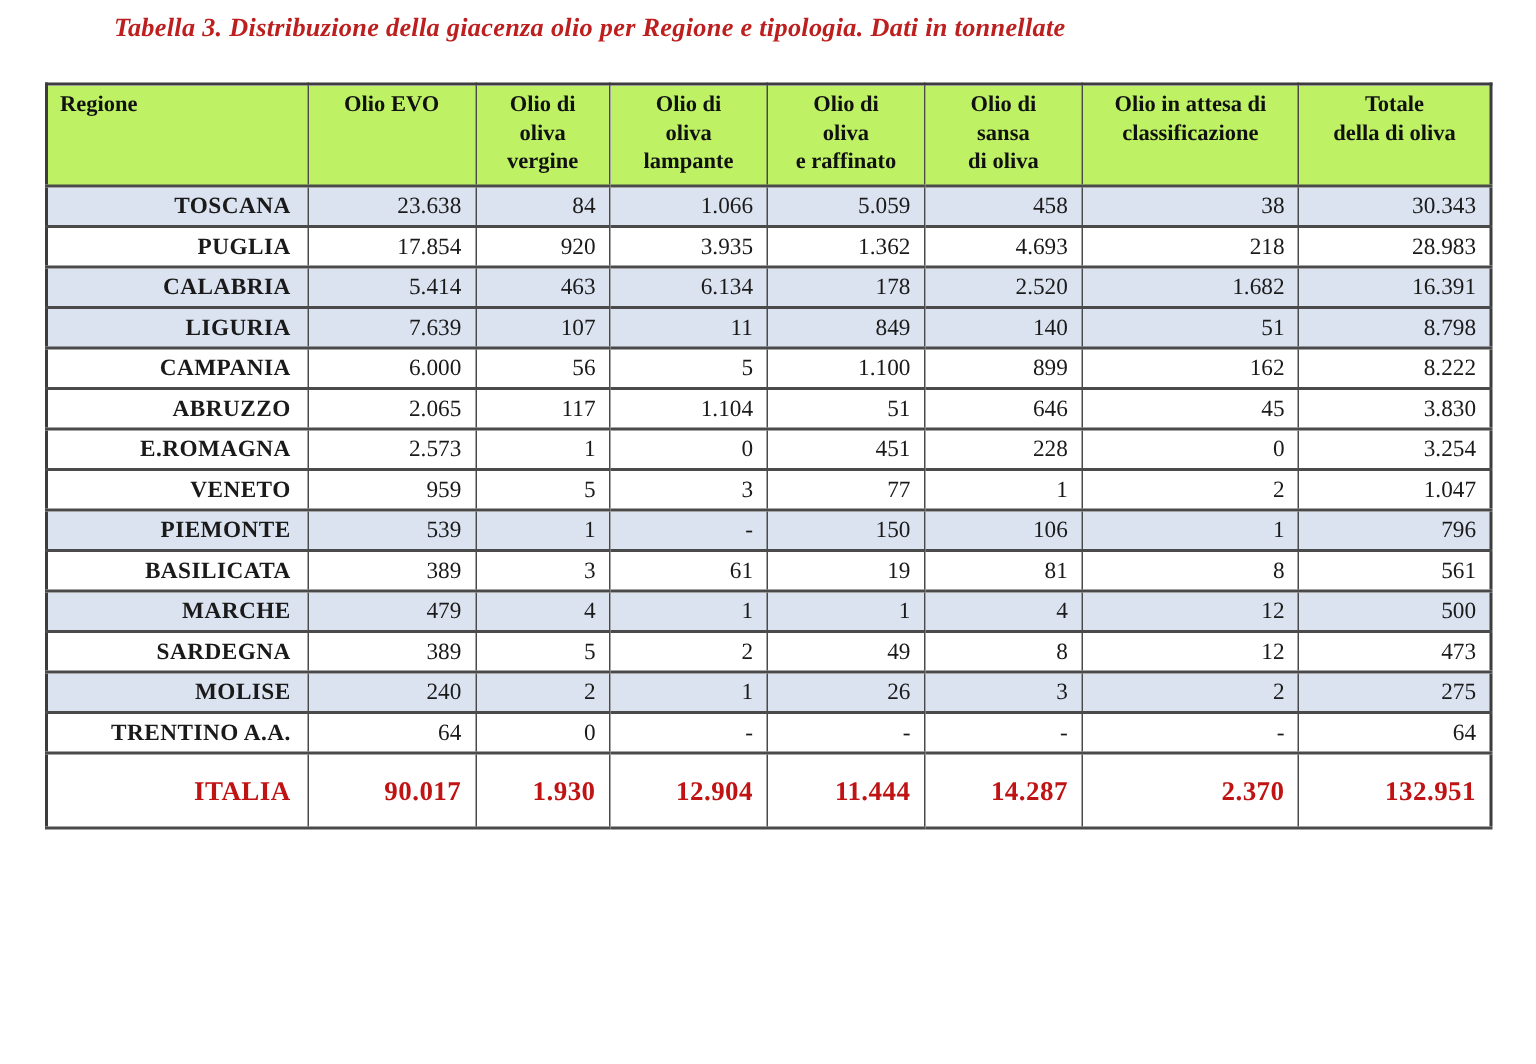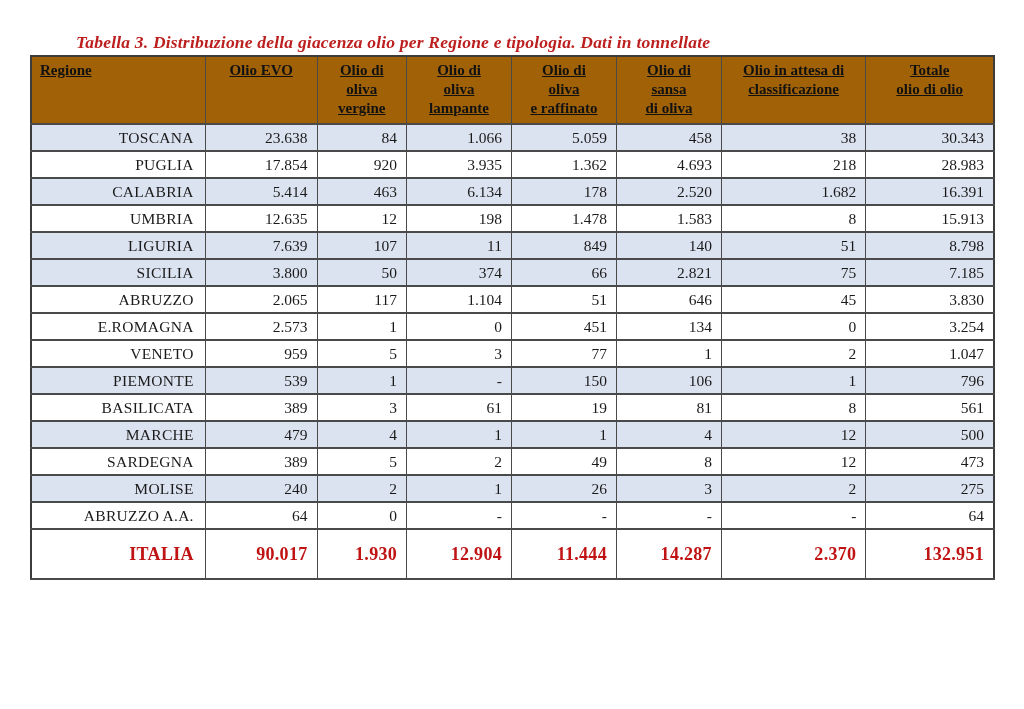--- a/index.html
+++ b/index.html
@@ -7,21 +7,21 @@
   body {
     width: 1024px;
     height: 709px;
     font-family: "Liberation Serif", "DejaVu Serif", serif;
     position: relative;
     overflow: hidden;
   }
   .page-title {
     position: absolute;
     left: 76px;
-    top: 32px;
+    top: 8px;
     font-size: 17.5px;
     font-weight: bold;
     font-style: italic;
     color: #bd1f1f;
     letter-spacing: 0.2px;
   }
   table.oil-table {
     position: absolute;
     left: 30px;
     top: 55px;
@@ -40,36 +40,35 @@
   .oil-table th {
     font-size: 15px;
     font-weight: bold;
     color: #111;
     vertical-align: top;
     text-align: center;
     padding: 4px 4px 6px 4px;
     white-space: pre-line;
     height: 62px;
     line-height: 1.25;
-    background: #a16207;
-    text-decoration: underline;
+    background: #bef264;
   }
   .oil-table th.col-region {
     text-align: left;
     padding-left: 8px;
   }
   .oil-table td {
     font-size: 15.5px;
     color: #1a1a1a;
     text-align: right;
     padding: 3px 9px 3px 3px;
     height: 27px;
   }
   .oil-table td.region-cell {
-    font-weight: normal;
+    font-weight: bold;
     padding-right: 11px;
     letter-spacing: 0.3px;
   }
   .oil-table td.total-col { font-weight: normal; }
   .oil-table tr.shaded td { background: #dce3f0; }
   .oil-table tr.plain td { background: #ffffff; }
   .oil-table tr.grand-total td {
     color: #c01313;
     font-weight: bold;
     font-size: 18px;
@@ -115,21 +114,21 @@
 lampante</th>
       <th>Olio di
 oliva
 e raffinato</th>
       <th>Olio di
 sansa
 di oliva</th>
       <th>Olio in attesa di
 classificazione</th>
       <th>Totale
-olio di olio</th>
+della di oliva</th>
     </tr>
   </thead>
   <tbody>
       <tr class="shaded">
         <td class="region-cell">TOSCANA</td>
         <td>23.638</td>
         <td>84</td>
         <td>1.066</td>
         <td>5.059</td>
         <td>458</td>
@@ -149,67 +148,57 @@
       <tr class="shaded">
         <td class="region-cell">CALABRIA</td>
         <td>5.414</td>
         <td>463</td>
         <td>6.134</td>
         <td>178</td>
         <td>2.520</td>
         <td>1.682</td>
         <td class="total-col">16.391</td>
       </tr>
-      <tr class="plain">
-        <td class="region-cell">UMBRIA</td>
-        <td>12.635</td>
-        <td>12</td>
-        <td>198</td>
-        <td>1.478</td>
-        <td>1.583</td>
-        <td>8</td>
-        <td class="total-col">15.913</td>
-      </tr>
       <tr class="shaded">
         <td class="region-cell">LIGURIA</td>
         <td>7.639</td>
         <td>107</td>
         <td>11</td>
         <td>849</td>
         <td>140</td>
         <td>51</td>
         <td class="total-col">8.798</td>
       </tr>
-      <tr class="shaded">
-        <td class="region-cell">SICILIA</td>
-        <td>3.800</td>
-        <td>50</td>
-        <td>374</td>
-        <td>66</td>
-        <td>2.821</td>
-        <td>75</td>
-        <td class="total-col">7.185</td>
+      <tr class="plain">
+        <td class="region-cell">CAMPANIA</td>
+        <td>6.000</td>
+        <td>56</td>
+        <td>5</td>
+        <td>1.100</td>
+        <td>899</td>
+        <td>162</td>
+        <td class="total-col">8.222</td>
       </tr>
       <tr class="plain">
         <td class="region-cell">ABRUZZO</td>
         <td>2.065</td>
         <td>117</td>
         <td>1.104</td>
         <td>51</td>
         <td>646</td>
         <td>45</td>
         <td class="total-col">3.830</td>
       </tr>
       <tr class="plain">
         <td class="region-cell">E.ROMAGNA</td>
         <td>2.573</td>
         <td>1</td>
         <td>0</td>
         <td>451</td>
-        <td>134</td>
+        <td>228</td>
         <td>0</td>
         <td class="total-col">3.254</td>
       </tr>
       <tr class="plain">
         <td class="region-cell">VENETO</td>
         <td>959</td>
         <td>5</td>
         <td>3</td>
         <td>77</td>
         <td>1</td>
@@ -260,21 +249,21 @@
         <td class="region-cell">MOLISE</td>
         <td>240</td>
         <td>2</td>
         <td>1</td>
         <td>26</td>
         <td>3</td>
         <td>2</td>
         <td class="total-col">275</td>
       </tr>
       <tr class="plain">
-        <td class="region-cell">ABRUZZO A.A.</td>
+        <td class="region-cell">TRENTINO A.A.</td>
         <td>64</td>
         <td>0</td>
         <td>-</td>
         <td>-</td>
         <td>-</td>
         <td>-</td>
         <td class="total-col">64</td>
       </tr>
       <tr class="grand-total">
         <td class="region-cell">ITALIA</td>

